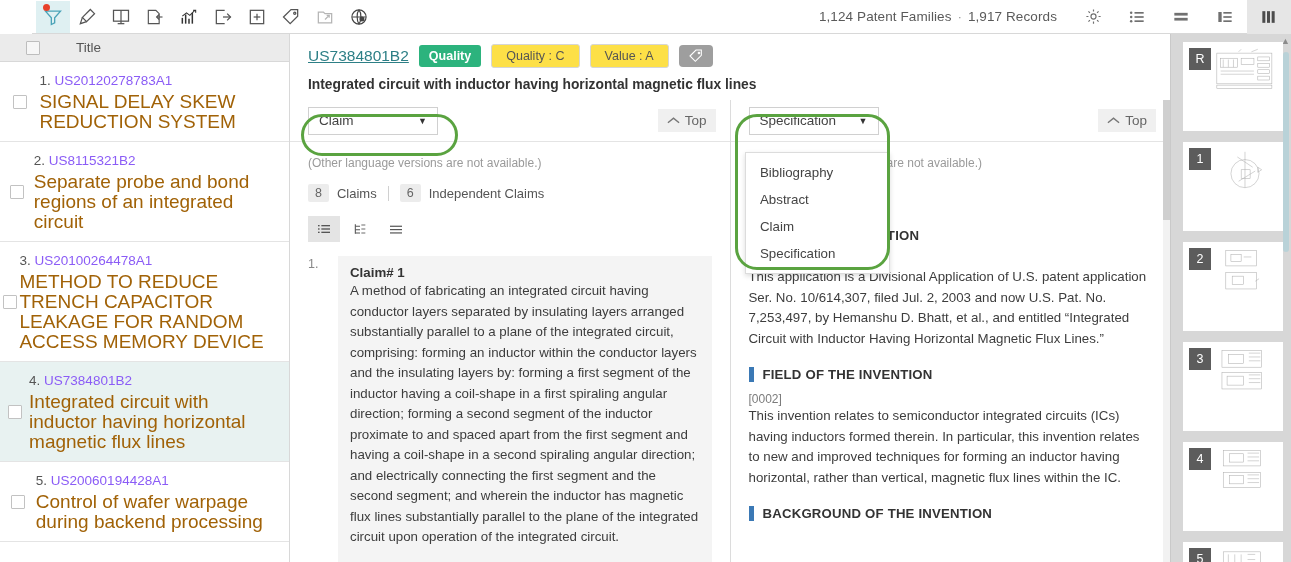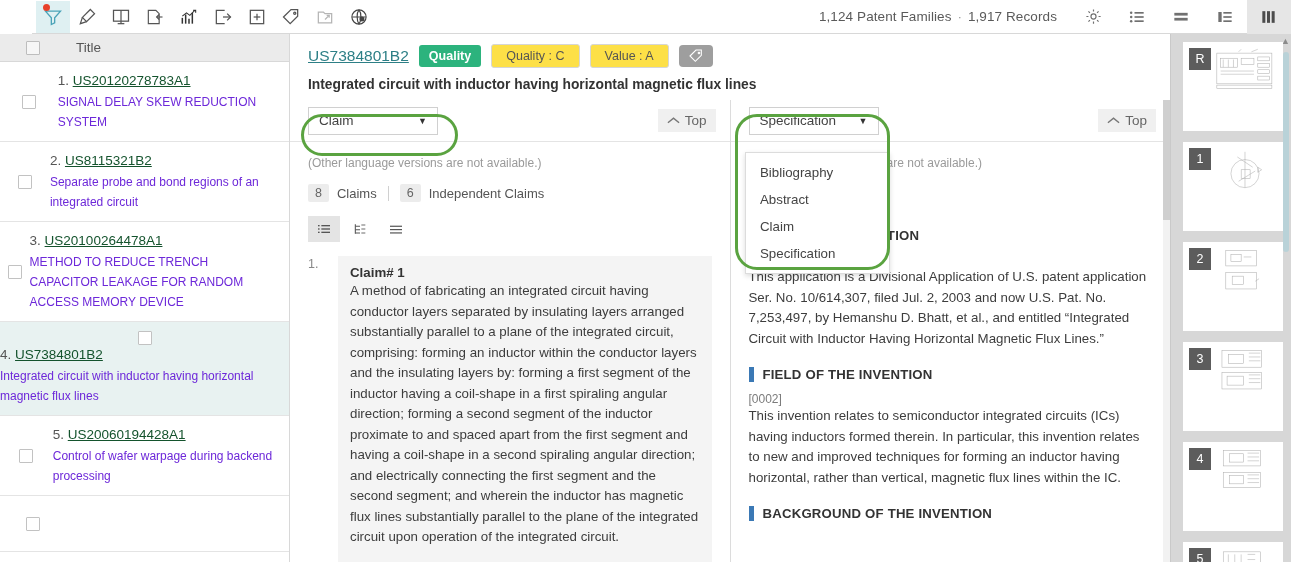--- a/index.html
+++ b/index.html
@@ -80,28 +80,28 @@
   }
   .list-head .chk { border-color: #bdbdbd; background:#f6f6f6; }
 
   .list-scroll { flex: 1; overflow: hidden; }
   .row {
     display: flex; align-items: center;
     border-bottom: 1px solid #e4e4e4;
     padding: 9px 0;
     min-height: 56px;
   }
-  .row.selected { background: #e8f2f1; flex-direction: column; }
+  .row.selected { background: #e8f2f1; }
   .row-body { padding-right: 12px; line-height: 20px; }
   .row-line1 { font-size: 13.5px; color: #555; margin-bottom: 1px; }
   .row-num { color: #555; }
   .row-pn {
-    color: #14532d; text-decoration: underline; cursor: pointer;
-  }
-  .row-title { font-size: 12px; color: #6d28d9; line-height: 20px; }
+    color: #8b5cf6; cursor: pointer;
+  }
+  .row-title { font-size: 19px; color: #a16207; line-height: 20px; }
 
   
   .center { flex: 1; display: flex; flex-direction: column; min-width: 0; background: #fff; }
   .detail-head { padding: 10px 18px 8px 18px; }
   .pn-row { display: flex; align-items: center; gap: 10px; }
   .pn-link {
     font-size: 15.5px; color: #2d7f86;
     text-decoration: underline; cursor: pointer; font-weight: 400;
   }
   .badge-active {

